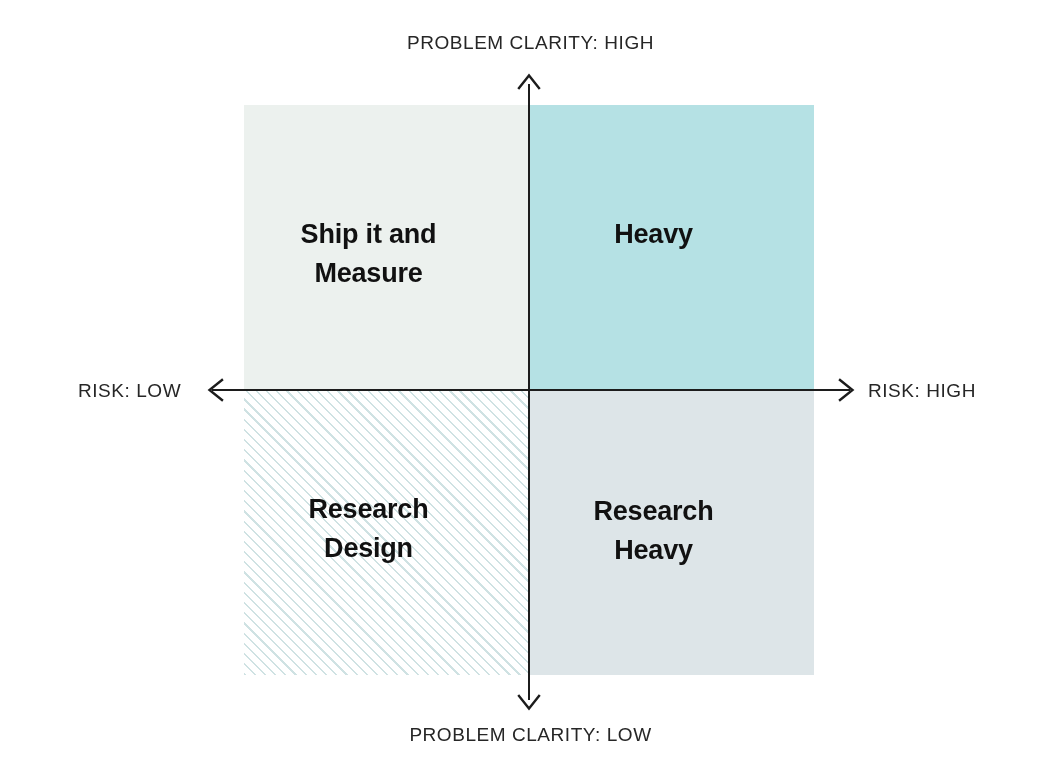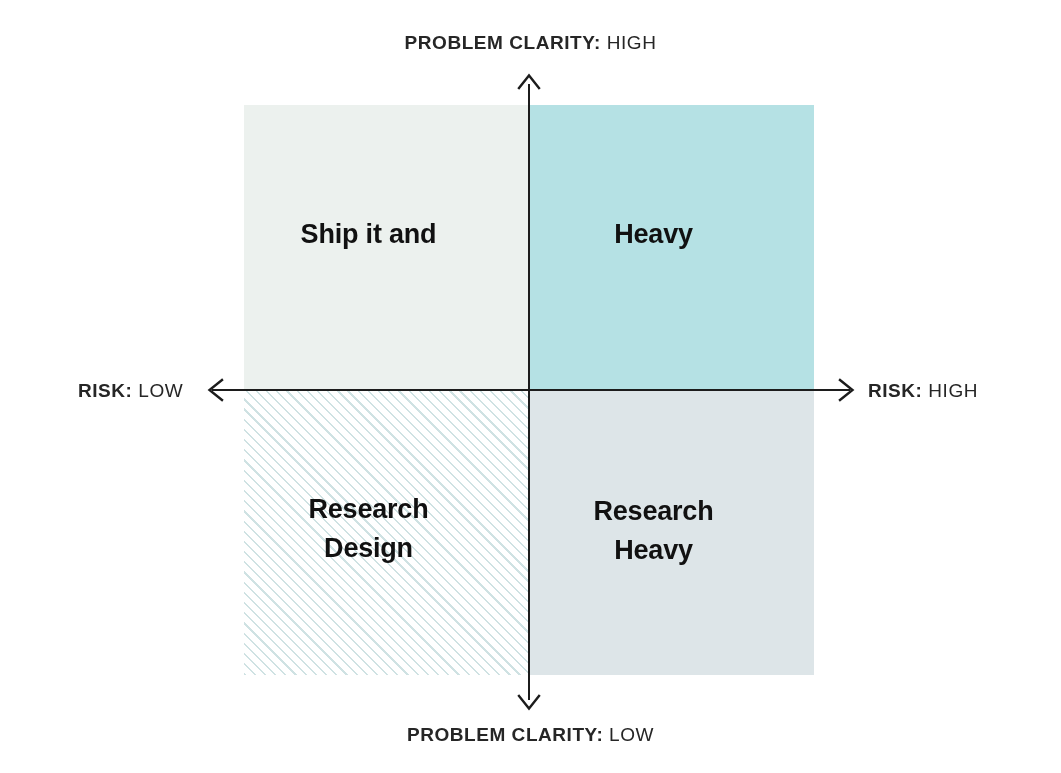--- a/index.html
+++ b/index.html
@@ -88,21 +88,21 @@
   .label-br { left: 529px; top: 492px; }
 
   
   .axis-caption {
     position: absolute;
     color: #262626;
     font-size: 19px;
     letter-spacing: 0.55px;
     white-space: nowrap;
   }
-  .axis-caption .lead { font-weight: 700; }
+  .axis-caption .lead { font-weight: 400; }
   .axis-caption .val  { font-weight: normal; }
 
   .cap-top {
     left: 0; right: 0;
     top: 32px;
     text-align: center;
   }
   .cap-bottom {
     left: 0; right: 0;
     top: 724px;
@@ -146,20 +146,21 @@
     </svg>
   </div>
   <div class="arrow arrow-right">
     <svg width="26" height="26" viewBox="0 0 26 26">
       <path d="M10 3 L22.5 13 L10 23" fill="none" stroke="#1c1c1c" stroke-width="2.4" stroke-linecap="square" stroke-linejoin="miter"></path>
     </svg>
   </div>
 
   <div class="quad-label label-tl">
     <div>Ship it and</div>
+    <div>Measure</div>
   </div>
 
   <div class="quad-label label-tr">
     <div>Heavy</div>
   </div>
 
   <div class="quad-label label-bl">
     <div>Research</div>
     <div>Design</div>
   </div>

